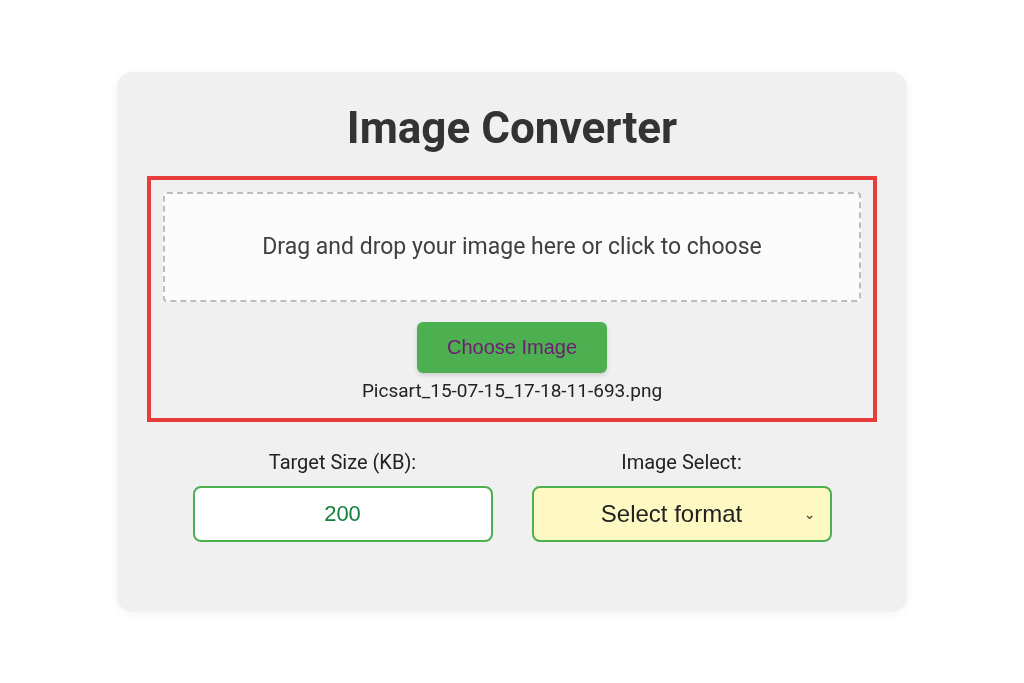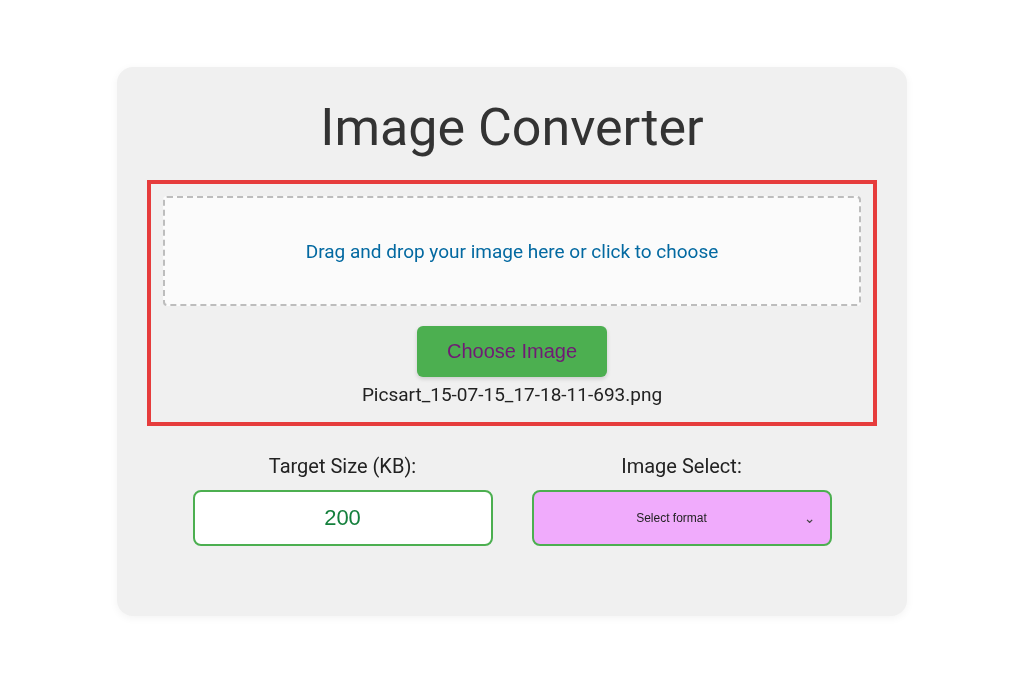--- a/index.html
+++ b/index.html
@@ -17,22 +17,22 @@
       justify-content: center;
     }
     .card {
       width: 790px;
       background: #f0f0f0;
       border-radius: 16px;
       padding: 30px 30px 70px 30px;
       box-shadow: 0 2px 8px rgba(0,0,0,0.05);
     }
     .title {
-      font-size: 52px;
-      font-weight: 400;
+      font-size: 44px;
+      font-weight: 700;
       color: #333;
       text-align: center;
       margin-bottom: 22px;
     }
     .highlight-box {
       border: 4px solid #e63c3c;
       padding: 12px 12px 16px 12px;
       margin-bottom: 28px;
     }
     .dropzone {
@@ -40,22 +40,22 @@
       background: #fbfbfb;
       border-radius: 4px;
       height: 110px;
       display: flex;
       align-items: center;
       justify-content: center;
       margin-bottom: 20px;
       cursor: pointer;
     }
     .dropzone-text {
-      font-size: 19px;
-      color: #0369a1;
+      font-size: 23px;
+      color: #404040;
       text-align: right;
     }
     .choose-section {
       text-align: center;
     }
     .choose-button {
       background: #4caf50;
       color: #701a75;
       border: none;
       border-radius: 6px;
@@ -99,22 +99,22 @@
     .select-wrapper {
       position: relative;
       width: 300px;
       height: 56px;
     }
     .select-input {
       width: 100%;
       height: 100%;
       border: 2px solid #4caf50;
       border-radius: 8px;
-      background: #f0abfc;
-      font-size: 12px;
+      background: #fef9c3;
+      font-size: 24px;
       color: #222;
       padding: 0 40px 0 20px;
       appearance: none;
       -webkit-appearance: none;
       cursor: pointer;
       outline: none;
       text-align: center;
     }
     .select-arrow {
       position: absolute;

